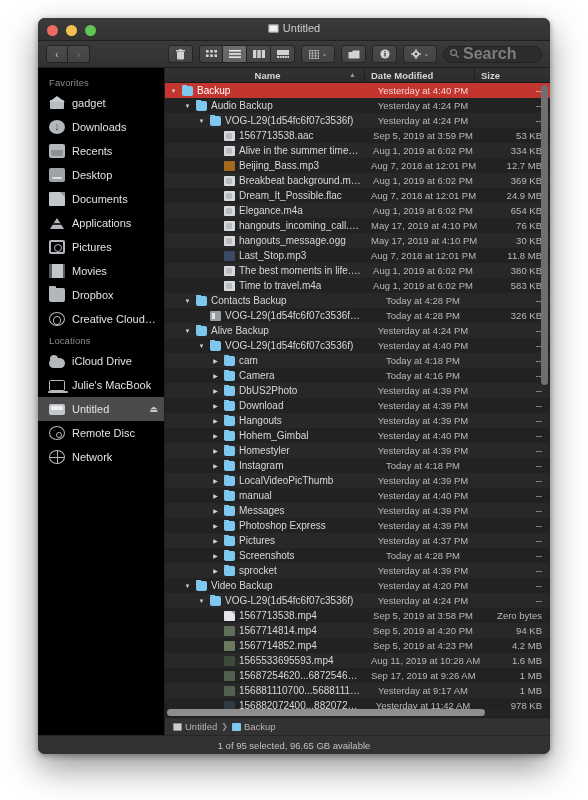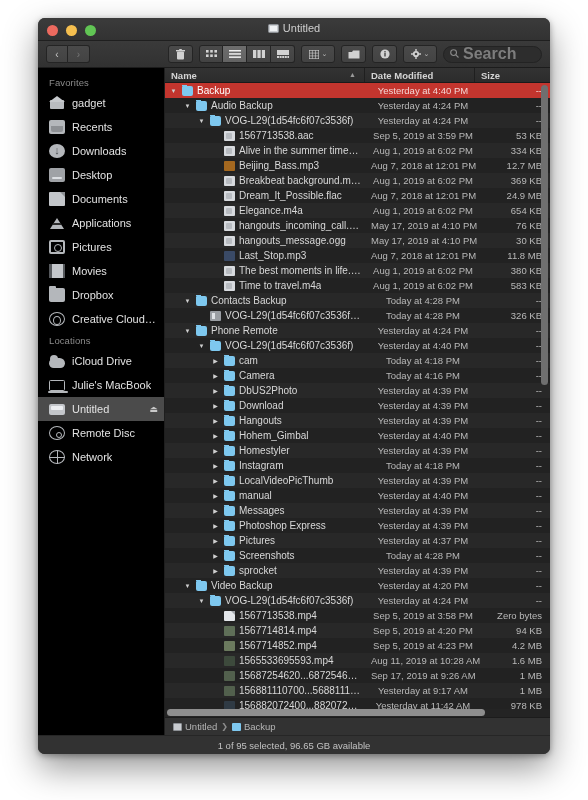--- a/index.html
+++ b/index.html
@@ -176,21 +176,21 @@
 
   .colhead {
     height: 15px; flex: none;
     background: linear-gradient(#333333,#2c2c2c);
     border-bottom: 1px solid #1a1a1a;
     display: flex; align-items: center;
     font-size: 9.5px; color: #d4d4d4; font-weight: bold;
     position: relative;
   }
   .ch { display:flex; align-items:center; height:100%; padding-left: 6px; }
-  .ch.name { width: 200px; border-right: 1px solid #1f1f1f; position: relative; }
+  .ch.name { width: 200px; border-right: 1px solid #1f1f1f; position: relative; justify-content: center; }
   .ch.date { width: 110px; border-right: 1px solid #1f1f1f; }
   .ch.size { flex: 1; }
   .sortarrow { position: absolute; right: 8px; top: 3px; font-size: 7px; color:#9a9a9a; }
 
   .rows { flex: 1; overflow: hidden; position: relative; }
   .row {
     height: 15px;
     display: flex; align-items: center;
     font-size: 10px; color: #d8d8d8;
     background: #282828;
@@ -407,26 +407,26 @@
 
     <div class="body">
 
       <div class="sidebar" id="sidebar">
           <div class="sb-head">Favorites</div>
           <div class="sb-item">
             <span class="sb-ico ic-home"></span>
             <span class="sb-label">gadget</span>
           </div>
           <div class="sb-item">
+            <span class="sb-ico ic-dl"></span>
+            <span class="sb-label">Downloads</span>
+          </div>
+          <div class="sb-item">
             <span class="sb-ico ic-rec"></span>
             <span class="sb-label">Recents</span>
-          </div>
-          <div class="sb-item">
-            <span class="sb-ico ic-dl"></span>
-            <span class="sb-label">Downloads</span>
           </div>
           <div class="sb-item">
             <span class="sb-ico ic-desk"></span>
             <span class="sb-label">Desktop</span>
           </div>
           <div class="sb-item">
             <span class="sb-ico ic-doc"></span>
             <span class="sb-label">Documents</span>
           </div>
           <div class="sb-item">
@@ -630,21 +630,21 @@
                 <span class="fico vcf"></span>
                 <span class="nm">VOG-L29(1d54fc6f07c3536f).vcf</span>
               </div>
               <div class="c-date">Today at 4:28 PM</div>
               <div class="c-size">326 KB</div>
             </div>
             <div class="row">
               <div class="c-name d1">
                 <span class="tri open"></span>
                 <span class="fico folder"></span>
-                <span class="nm">Phone Remote</span>
+                <span class="nm">Alive Backup</span>
               </div>
               <div class="c-date">Yesterday at 4:24 PM</div>
               <div class="c-size">--</div>
             </div>
             <div class="row alt">
               <div class="c-name d2">
                 <span class="tri open"></span>
                 <span class="fico folder"></span>
                 <span class="nm">VOG-L29(1d54fc6f07c3536f)</span>
               </div>

